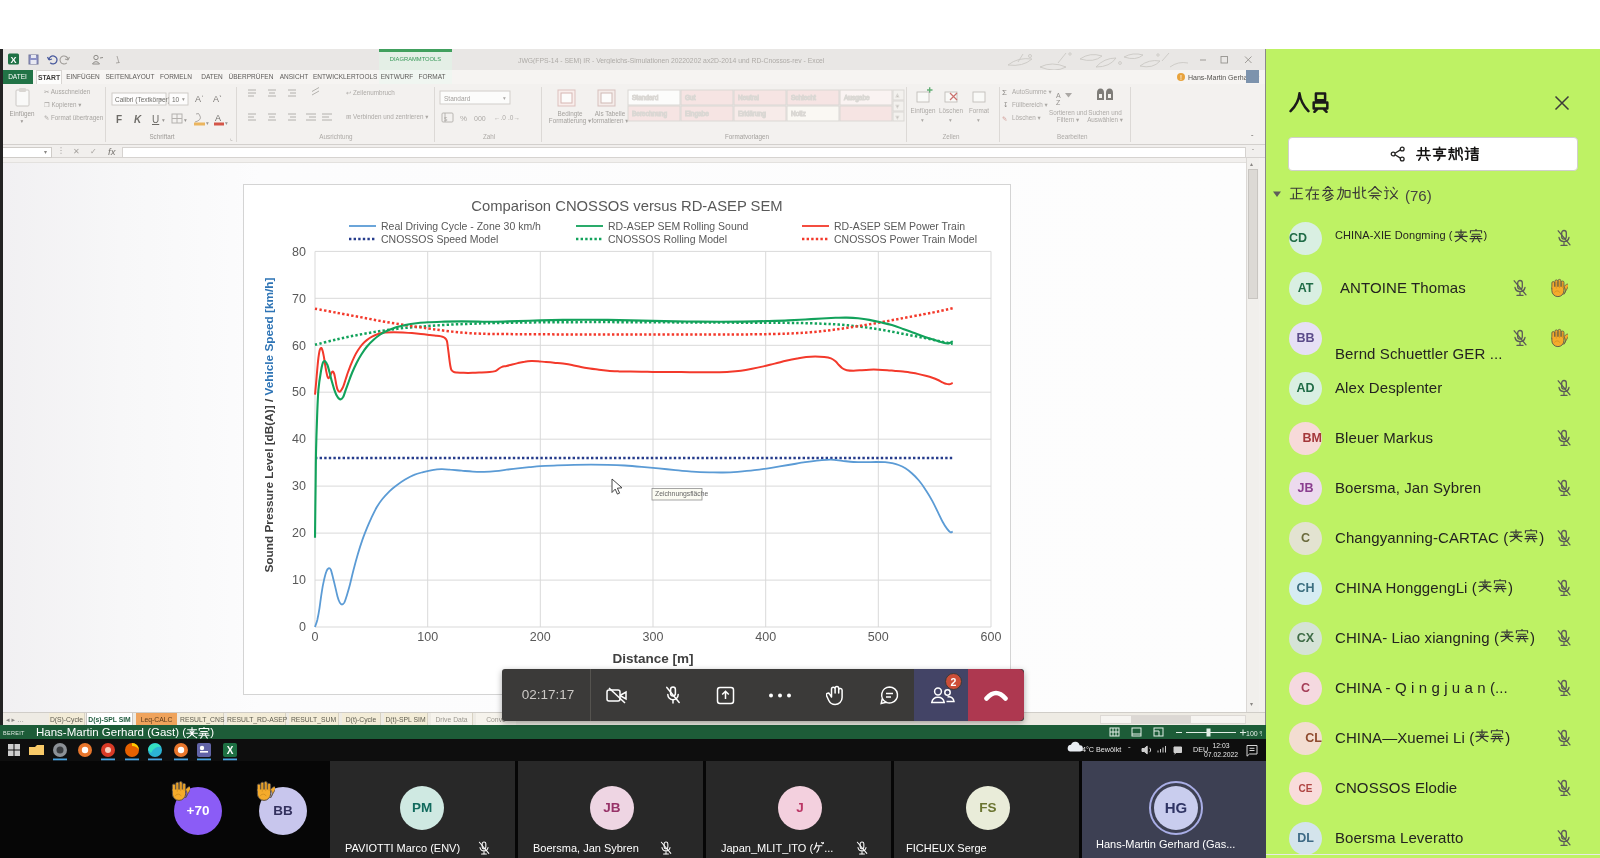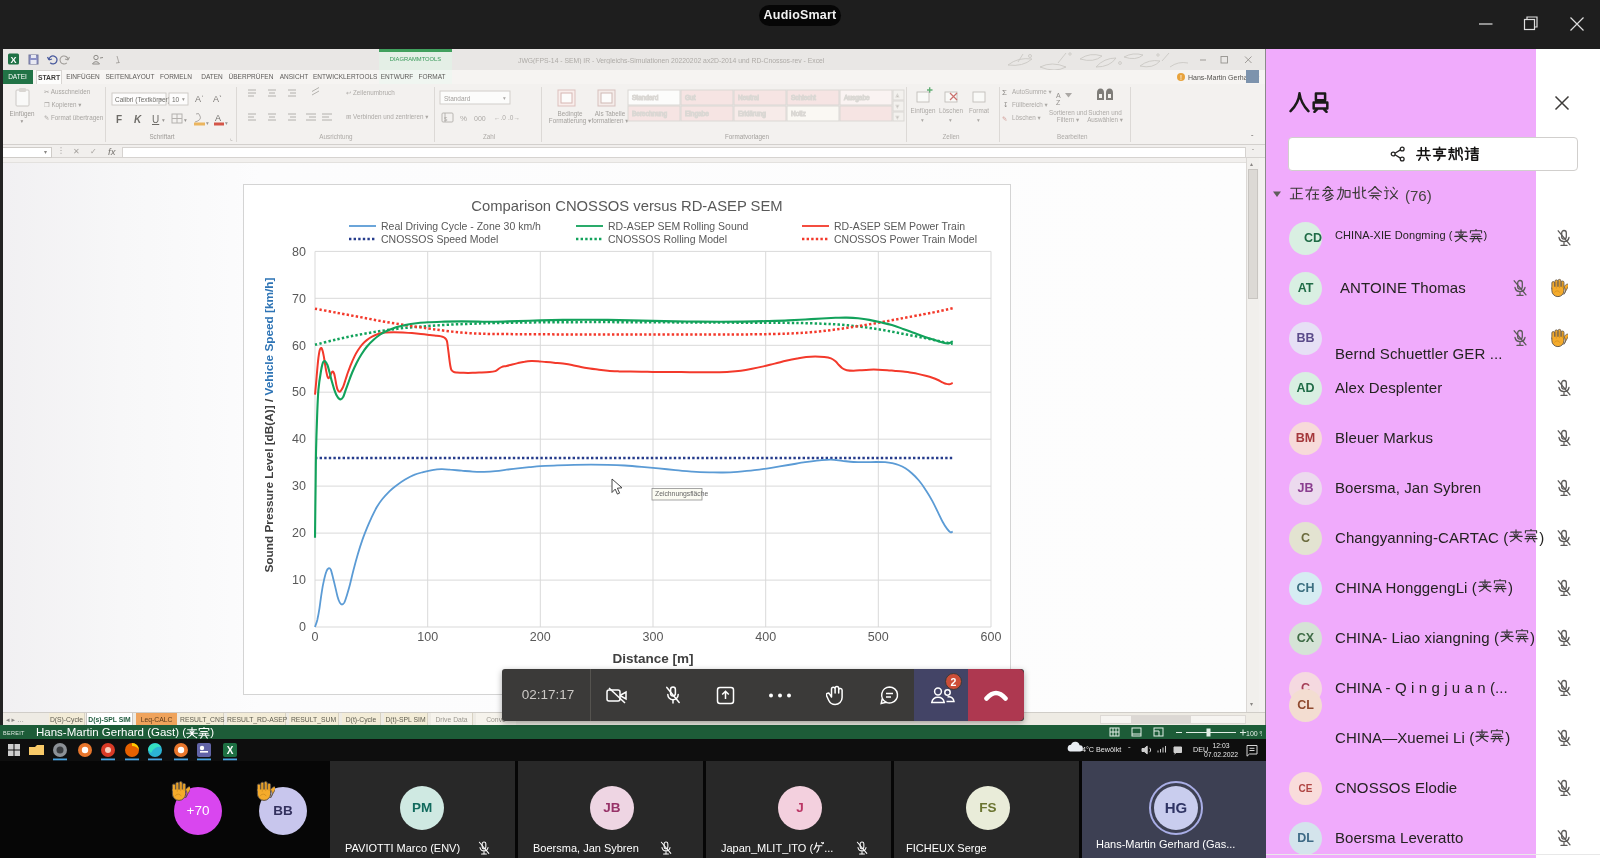--- a/index.html
+++ b/index.html
@@ -15,37 +15,26 @@
 #fbar{left:0;top:96px;width:1265px;height:13px;background:#f1efed;border-bottom:1px solid #d6d3d0}
 #sheet{left:0;top:109px;width:1246px;height:554px;background:linear-gradient(90deg,#f1f0f2 0px,#f7f7f8 120px,#fcfcfd 260px,#fdfdfd 100%)}
 
 #shtabs{left:0;top:663px;width:1265px;height:13px;background:#eeebe4;border-top:1px solid #d0cdc8}
 #statusbar{left:0;top:676px;width:1266px;height:14px;background:#1d5c38}
 
 #taskbar{left:0;top:739px;width:1266px;height:22px;background:#0e0e0e}
 
 #strip{left:0;top:761px;width:1266px;height:97px;background:#060606}
 
-#panel{left:1266px;top:49px;width:270px;height:809px;background:#f0abfc}
+#panel{left:1266px;top:49px;width:334px;height:809px;background:#bef264}
 
 #ctrlbar{left:502px;top:669px;width:522px;height:52px;background:#3b3a39;border-radius:3px;box-shadow:0 2px 6px rgba(0,0,0,.35)}
 .hz{stroke:#333;fill:none;stroke-linecap:round;stroke-linejoin:round;vertical-align:top}
 </style></head><body>
 <div id="stage">
-<div class="abs" id="topbar">
- <div class="abs" id="pill">AudioSmart</div>
- <svg class="abs" style="left:1470px;top:12px" width="120" height="24" viewBox="0 0 120 24">
-  <g stroke="#dedede" stroke-width="1.2" fill="none">
-   <line x1="9" y1="12" x2="22.5" y2="12"></line>
-   <rect x="54.5" y="7.5" width="10" height="10"></rect>
-          <path d="M57 7.5 v-2.5 h10 v10 h-2.5"></path>
-   <path d="M100.5 5.5 l13 13 M113.5 5.5 l-13 13"></path>
-  </g>
- </svg>
-</div>
 <div class="abs" id="excel">
  <div class="abs" style="left:0;top:0;width:2.5px;height:676px;background:#232323;z-index:5"></div>
  <div class="abs" id="titlebar">
   <svg class="abs" style="left:6px;top:3px" width="120" height="15" viewBox="0 0 120 15">
    <rect x="2" y="1.5" width="11" height="11" rx="1.5" fill="#1e7145"></rect>
           <text x="7.5" y="10.5" font-size="9" fill="#fff" text-anchor="middle" font-family="Liberation Sans" font-weight="bold">X</text>
    <g fill="none">
     <rect x="23" y="3" width="9" height="9" fill="#8d92c7" stroke="#707599"></rect>
             <rect x="25" y="3" width="5" height="3" fill="#e8e9f2"></rect>
             <rect x="24.5" y="8" width="6" height="4" fill="#e8e9f2"></rect>
@@ -450,21 +439,21 @@
           <path d="M199.5 9.3 h5 M199.5 11.5 h5"></path>
         </g>
  </svg>
 </div>
 <div class="abs" id="strip">
  <div class="abs" style="left:330px;top:0;width:185px;height:97px;background:#282828"></div>
  <div class="abs" style="left:518px;top:0;width:185px;height:97px;background:#282828"></div>
  <div class="abs" style="left:706px;top:0;width:185px;height:97px;background:#282828"></div>
  <div class="abs" style="left:894px;top:0;width:185px;height:97px;background:#282828"></div>
  <div class="abs" style="left:1082px;top:0;width:184px;height:97px;background:#3d4053"></div>
- <div class="abs" style="left:174px;top:26px;width:48px;height:48px;border-radius:50%;background:#d946ef;color:#fff;font-weight:normal;font-size:13.5px;text-align:center;line-height:48px">+70</div>
+ <div class="abs" style="left:174px;top:26px;width:48px;height:48px;border-radius:50%;background:#8b5cf6;color:#fff;font-weight:bold;font-size:13.5px;text-align:center;line-height:48px">+70</div>
  <div class="abs" style="left:259px;top:26px;width:48px;height:48px;border-radius:50%;background:#c8c6ed;color:#33315e;font-weight:bold;font-size:13.5px;text-align:center;line-height:48px">BB</div>
  <svg class="abs" style="left:166px;top:18px" width="24" height="24" viewBox="0 0 24 24">
         <use href="#handraise"></use>
       </svg>
  <svg class="abs" style="left:251px;top:18px" width="24" height="24" viewBox="0 0 24 24">
         <use href="#handraise"></use>
       </svg>
  <div class="abs" style="left:400px;top:25px;width:44px;height:44px;border-radius:50%;background:#cfe9e2;color:#116a5d;font-weight:bold;font-size:13.5px;text-align:center;line-height:44px">PM</div>
  <div class="abs" style="left:590px;top:25px;width:44px;height:44px;border-radius:50%;background:#eed5e3;color:#973268;font-weight:bold;font-size:13.5px;text-align:center;line-height:44px">JB</div>
  <div class="abs" style="left:778px;top:25px;width:44px;height:44px;border-radius:50%;background:#f3d0de;color:#bb3565;font-weight:bold;font-size:13.5px;text-align:center;line-height:44px">J</div>
@@ -574,21 +563,21 @@
           <use href="#z-zheng" width="15" height="15"></use>
           <use href="#z-zai" x="15.7" width="15" height="15"></use>
           <use href="#z-can" x="31.4" width="15" height="15"></use>
           <use href="#z-jia" x="47.1" width="15" height="15"></use>
           <use href="#z-ci" x="62.8" width="15" height="15"></use>
           <use href="#z-hui" x="78.5" width="15" height="15"></use>
           <use href="#z-yi" x="94.2" width="15" height="15"></use>
         </g>
       </svg>
 <div class="abs" style="left:139px;top:138px;font-size:15px;color:#454340">(76)</div>
-<div class="abs" style="left:23px;top:173px;width:33px;height:33px;border-radius:50%;background:#d9efe2;color:#1f6b46;font-weight:bold;font-size:12.5px;text-align:right;line-height:33px">CD</div>
+<div class="abs" style="left:23px;top:173px;width:33px;height:33px;border-radius:50%;background:#d9efe2;color:#1f6b46;font-weight:bold;font-size:12.5px;text-align:left;line-height:33px">CD</div>
 <div class="abs" style="left:69px;top:180px;font-size:11px;color:#242321;white-space:nowrap;letter-spacing:0.1px">CHINA-XIE Dongming (<svg class="hz" width="14" height="14" viewBox="0 0 16 16" style="stroke:#333;stroke-width:1.25;margin:0 0 -2 1px">
           <use href="#z-lai"></use>
         </svg><svg class="hz" width="14" height="14" viewBox="0 0 16 16" style="stroke:#333;stroke-width:1.25;margin:0 1px -2 1px">
           <use href="#z-bin"></use>
         </svg>)</div>
 <svg class="abs" style="left:288px;top:179px;color:#5c5a58" width="20" height="20" viewBox="0 0 20 20">
         <use href="#micoff"></use>
       </svg>
 <div class="abs" style="left:23px;top:223px;width:33px;height:33px;border-radius:50%;background:#d9efe2;color:#1f6b46;font-weight:bold;font-size:12.5px;text-align:center;line-height:33px">AT</div>
 <div class="abs" style="left:74px;top:230px;font-size:15px;color:#242321;white-space:nowrap;letter-spacing:0.1px">ANTOINE Thomas</div>
@@ -604,21 +593,21 @@
         <use href="#micoff"></use>
       </svg>
 <svg class="abs" style="left:280px;top:278px" width="22" height="22" viewBox="0 0 24 24">
         <use href="#handraise"></use>
       </svg>
 <div class="abs" style="left:23px;top:323px;width:33px;height:33px;border-radius:50%;background:#d9efe2;color:#1f6b46;font-weight:bold;font-size:12.5px;text-align:center;line-height:33px">AD</div>
 <div class="abs" style="left:69px;top:330px;font-size:15px;color:#242321;white-space:nowrap;letter-spacing:0.1px">Alex Desplenter</div>
 <svg class="abs" style="left:288px;top:329px;color:#5c5a58" width="20" height="20" viewBox="0 0 20 20">
         <use href="#micoff"></use>
       </svg>
-<div class="abs" style="left:23px;top:373px;width:33px;height:33px;border-radius:50%;background:#f7dad9;color:#a4373a;font-weight:bold;font-size:12.5px;text-align:center;line-height:33px">BM</div>
+<div class="abs" style="left:23px;top:373px;width:33px;height:33px;border-radius:50%;background:#f7dad9;color:#a4373a;font-weight:bold;font-size:12.5px;text-align:right;line-height:33px">BM</div>
 <div class="abs" style="left:69px;top:380px;font-size:15px;color:#242321;white-space:nowrap;letter-spacing:0.1px">Bleuer Markus</div>
 <svg class="abs" style="left:288px;top:379px;color:#5c5a58" width="20" height="20" viewBox="0 0 20 20">
         <use href="#micoff"></use>
       </svg>
 <div class="abs" style="left:23px;top:423px;width:33px;height:33px;border-radius:50%;background:#ecdaee;color:#8a3d8f;font-weight:bold;font-size:12.5px;text-align:center;line-height:33px">JB</div>
 <div class="abs" style="left:69px;top:430px;font-size:15px;color:#242321;white-space:nowrap;letter-spacing:0.1px">Boersma, Jan Sybren</div>
 <svg class="abs" style="left:288px;top:429px;color:#5c5a58" width="20" height="20" viewBox="0 0 20 20">
         <use href="#micoff"></use>
       </svg>
 <div class="abs" style="left:23px;top:473px;width:33px;height:33px;border-radius:50%;background:#e3e3d1;color:#6b6b3d;font-weight:bold;font-size:12.5px;text-align:center;line-height:33px">C</div>
@@ -646,21 +635,21 @@
           <use href="#z-bin"></use>
         </svg>)</div>
 <svg class="abs" style="left:288px;top:579px;color:#5c5a58" width="20" height="20" viewBox="0 0 20 20">
         <use href="#micoff"></use>
       </svg>
 <div class="abs" style="left:23px;top:623px;width:33px;height:33px;border-radius:50%;background:#f5d9e0;color:#a43d57;font-weight:bold;font-size:12.5px;text-align:center;line-height:33px">C</div>
 <div class="abs" style="left:69px;top:630px;font-size:15px;color:#242321;white-space:nowrap;letter-spacing:0.1px">CHINA - Q i n g j u a n (...</div>
 <svg class="abs" style="left:288px;top:629px;color:#5c5a58" width="20" height="20" viewBox="0 0 20 20">
         <use href="#micoff"></use>
       </svg>
-<div class="abs" style="left:23px;top:640px;width:33px;height:33px;border-radius:50%;background:#f3ddd1;color:#8f4a2e;font-weight:bold;font-size:12.5px;text-align:center;line-height:33px">CL</div>
+<div class="abs" style="left:23px;top:673px;width:33px;height:33px;border-radius:50%;background:#f3ddd1;color:#8f4a2e;font-weight:bold;font-size:12.5px;text-align:right;line-height:33px">CL</div>
 <div class="abs" style="left:69px;top:680px;font-size:15px;color:#242321;white-space:nowrap;letter-spacing:0.1px">CHINA—Xuemei Li (<svg class="hz" width="14" height="14" viewBox="0 0 16 16" style="stroke:#333;stroke-width:1.25;margin:0 0 -2 1px">
           <use href="#z-lai"></use>
         </svg><svg class="hz" width="14" height="14" viewBox="0 0 16 16" style="stroke:#333;stroke-width:1.25;margin:0 1px -2 1px">
           <use href="#z-bin"></use>
         </svg>)</div>
 <svg class="abs" style="left:288px;top:679px;color:#5c5a58" width="20" height="20" viewBox="0 0 20 20">
         <use href="#micoff"></use>
       </svg>
 <div class="abs" style="left:23px;top:723px;width:33px;height:33px;border-radius:50%;background:#f9dcdb;color:#b04543;font-weight:bold;font-size:10px;text-align:center;line-height:33px">CE</div>
 <div class="abs" style="left:69px;top:730px;font-size:15px;color:#242321;white-space:nowrap;letter-spacing:0.1px">CNOSSOS Elodie</div>

